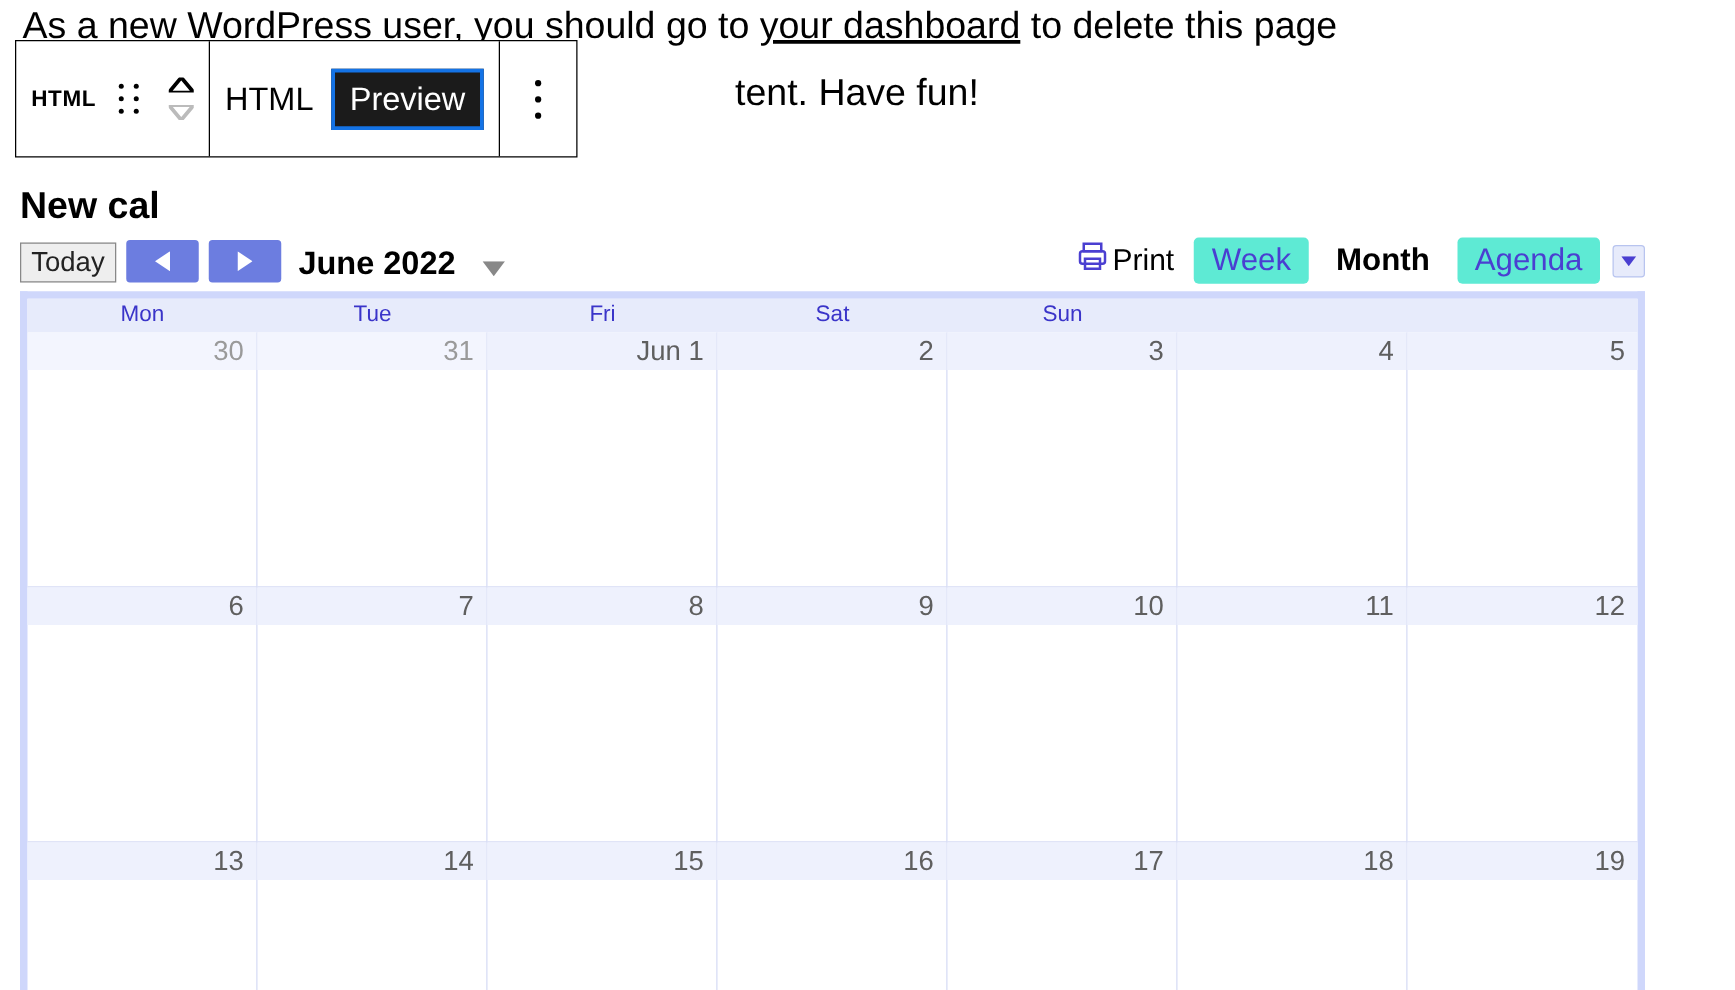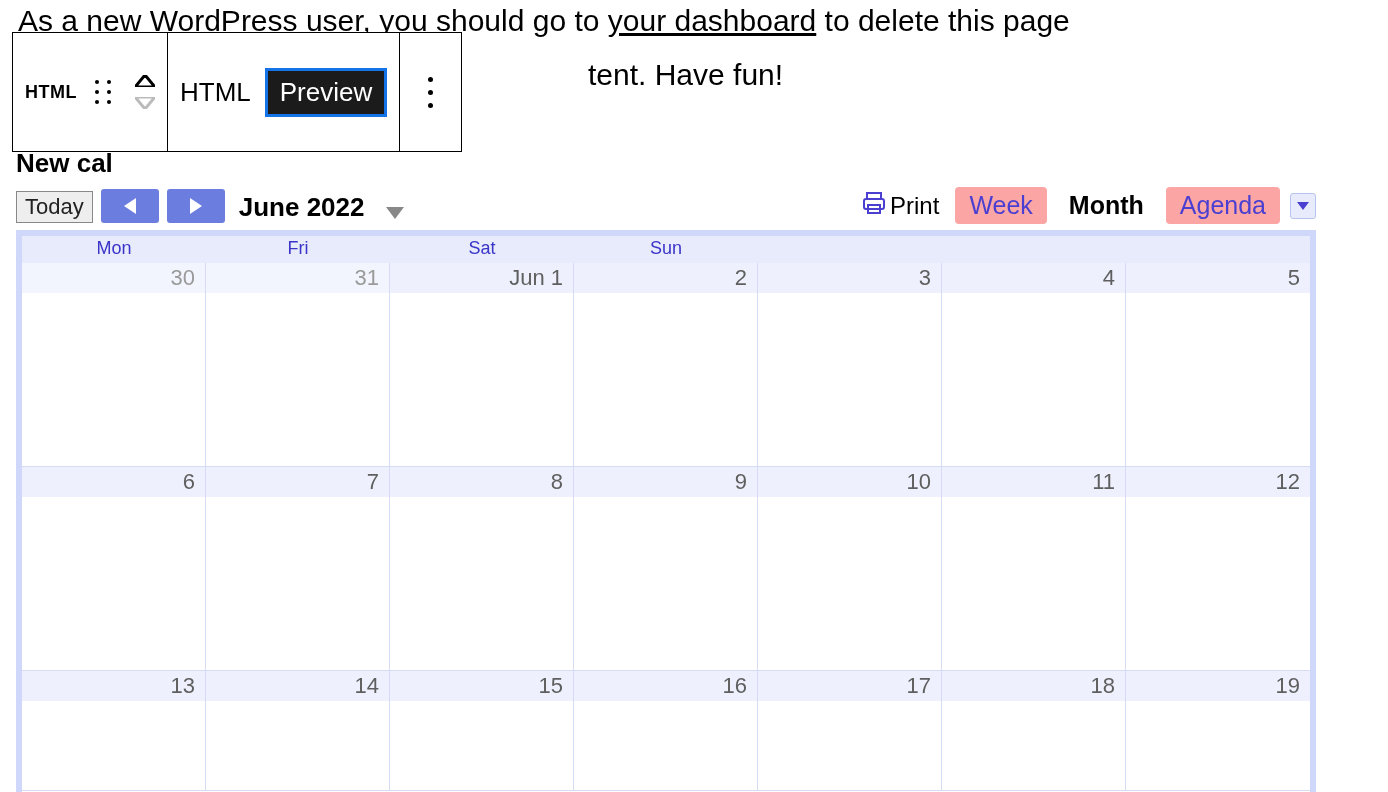--- a/index.html
+++ b/index.html
@@ -27,21 +27,21 @@
   }
 
   
   .block-toolbar {
     position: absolute;
     top: 32px;
     left: 12px;
     background: #fff;
     border: 1px solid #000;
     display: flex;
-    height: 120px;
+    height: 94px;
     z-index: 10;
   }
   .toolbar-seg {
     display: flex;
     align-items: center;
     border-right: 1px solid #000;
     padding: 0 12px;
     gap: 8px;
   }
   .toolbar-seg:last-child { border-right: none; }
@@ -73,21 +73,21 @@
   .kebab { display:flex; flex-direction:column; gap:8px; align-items:center; padding:0 16px;}
   .kebab span { width:5px; height:5px; background:#000; border-radius:50%; }
 
   
   .cal-wrap {
     position:absolute;
     top:148px;
     left:16px;
     width:1300px;
   }
-  .cal-title { font-size:26px; font-weight:700; margin-bottom:8px; }
+  .cal-title { font-size:30px; font-weight:700; margin-bottom:8px; }
 
   .cal-controls {
     display:flex;
     align-items:center;
     justify-content:space-between;
     margin-bottom:6px;
   }
   .cal-left { display:flex; align-items:flex-end; gap:8px; }
   .today-btn {
     border:1px solid #888;
@@ -108,21 +108,21 @@
   .month-dd svg { fill:#888; }
 
   .cal-right { display:flex; align-items:center; gap:8px; }
   .print-grp { display:flex; align-items:center; gap:4px; margin-right:8px; }
   .print-grp span { font-size:24px; }
   .view-btn {
     font-size:25px;
     padding:4px 14px;
     border-radius:4px;
   }
-  .view-link { color:#4a3fd1; background:#fca5a5; }
+  .view-link { color:#4a3fd1; background:#5eead4; }
   .view-active { color:#000; font-weight:700; background:#fff; }
   .agenda-dd {
     width:26px; height:26px;
     border:1px solid #b8c4ef;
     background:#e7ebfb;
     border-radius:3px;
     display:flex; align-items:center; justify-content:center;
     margin-left:2px;
   }
   .agenda-dd svg { fill:#4a3fd1; }
@@ -250,20 +250,21 @@
         <svg width="12" height="8" viewBox="0 0 12 8">
             <path d="M0 0 H12 L6 8 Z"></path>
           </svg>
       </span>
     </div>
   </div>
 
   <div class="cal-grid">
     <div class="cal-header-row">
       <div>Mon</div>
+      <div>Tue</div>
       <div>Fri</div>
       <div>Sat</div>
       <div>Sun</div>
     </div>
     <div class="cal-body" id="cal-body">
         <div class="cell">
           <div class="datebar other">30</div>
         </div>
         <div class="cell">
           <div class="datebar other">31</div>

